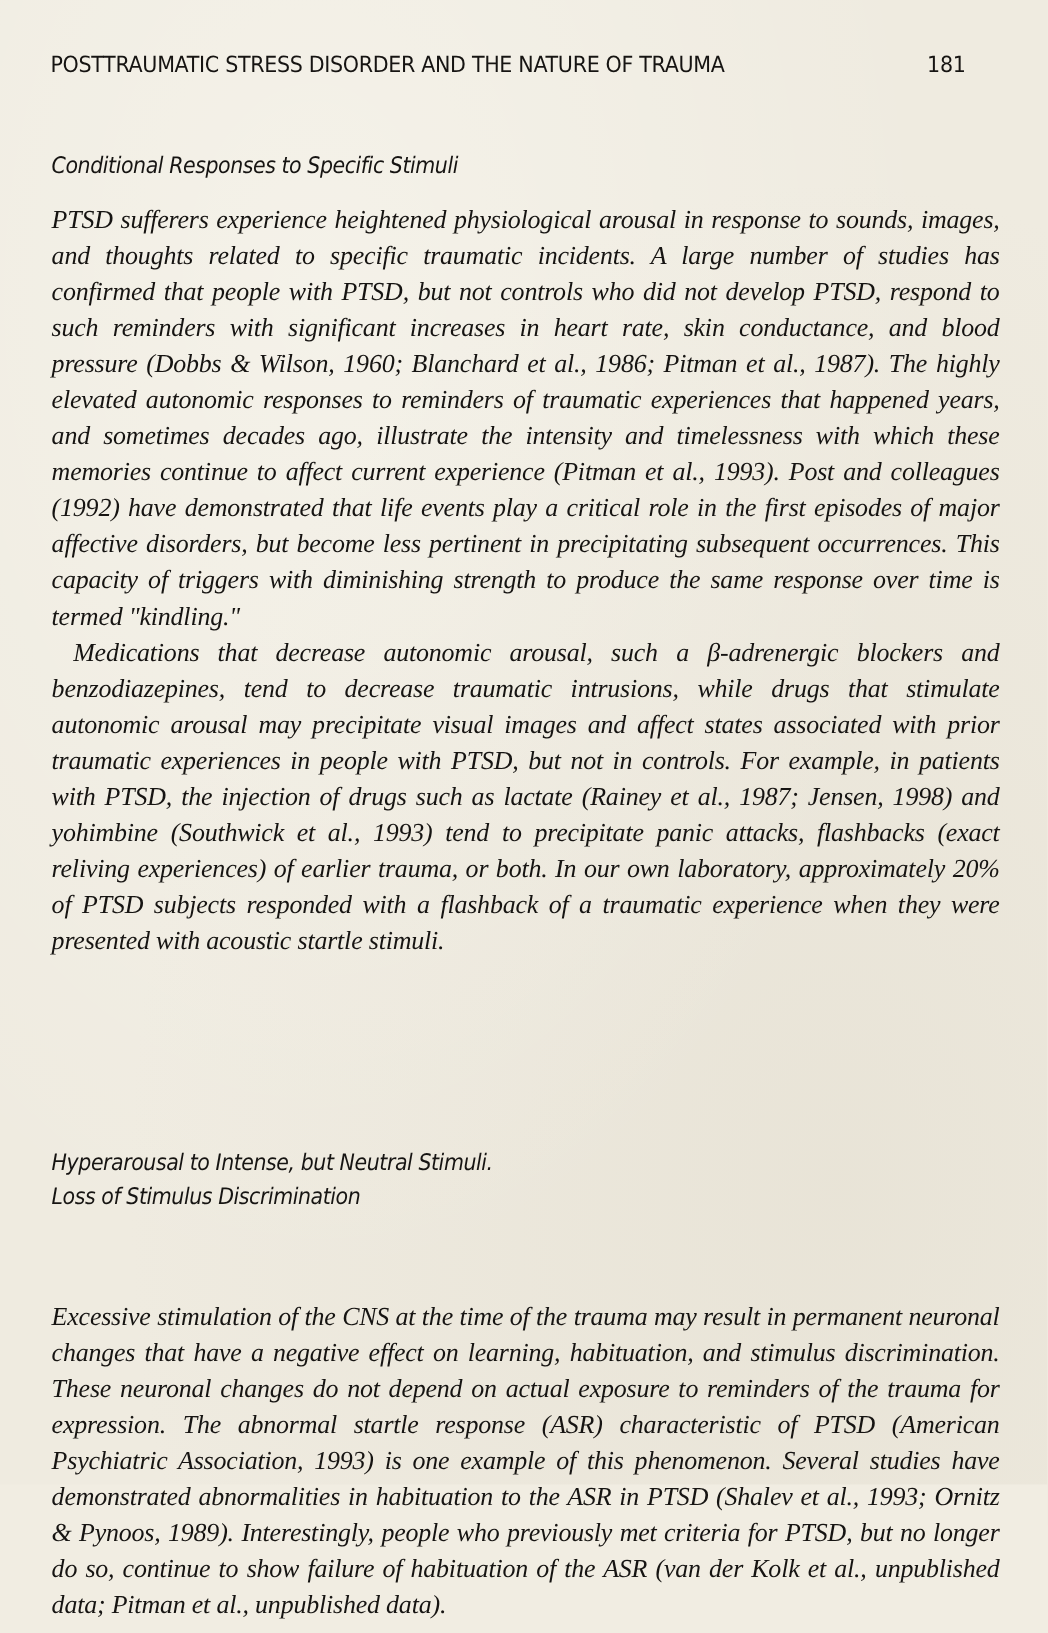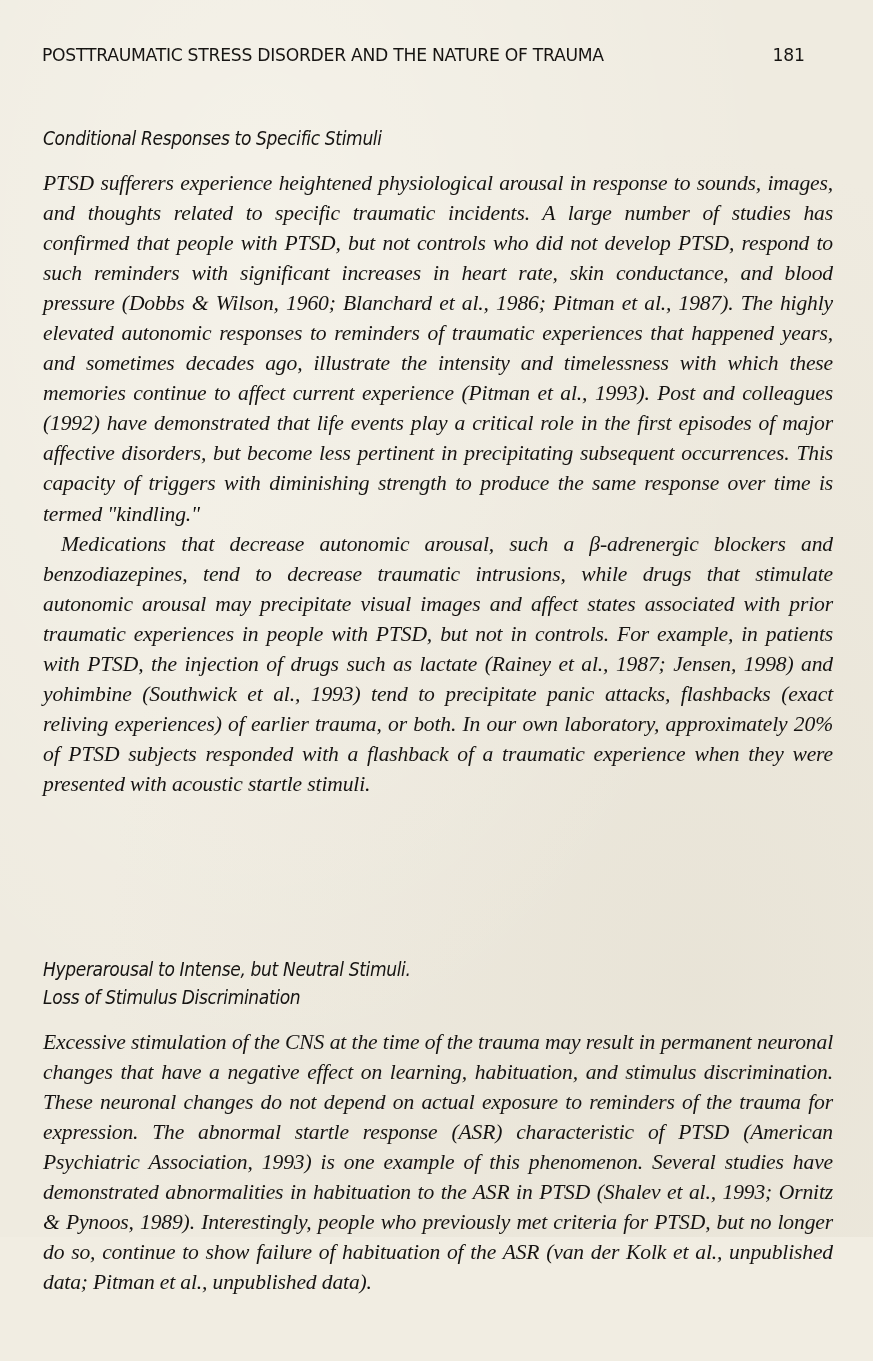--- a/index.html
+++ b/index.html
@@ -66,21 +66,21 @@
       letter-spacing: -0.15px;
       font-style: italic;
     }
     .body-text p {
       margin: 0;
       text-align: justify;
       text-align-last: left;
     }
     .body-text p.indent { text-indent: 18px; }
     .block1 { top: 168px; }
-    .block2 { top: 1027px; }
+    .block2 { top: 1082px; }
   </style>
 </head>
 <body>
 
 <div class="page">
 
   <div class="running-head">
     <span class="title">POSTTRAUMATIC STRESS DISORDER AND THE NATURE OF TRAUMA</span>
     <span class="page-number">181</span>
   </div>

